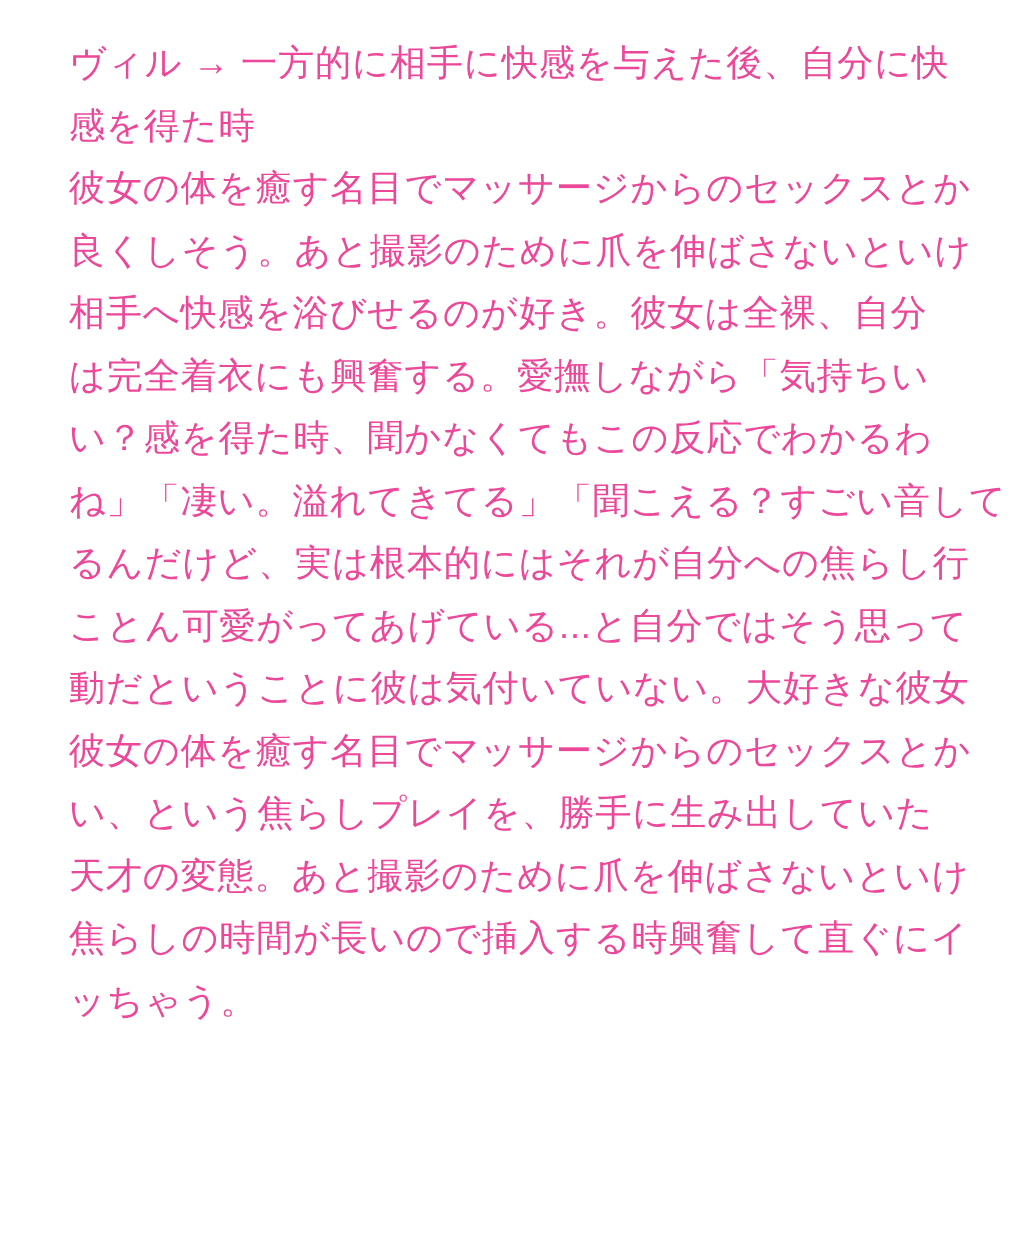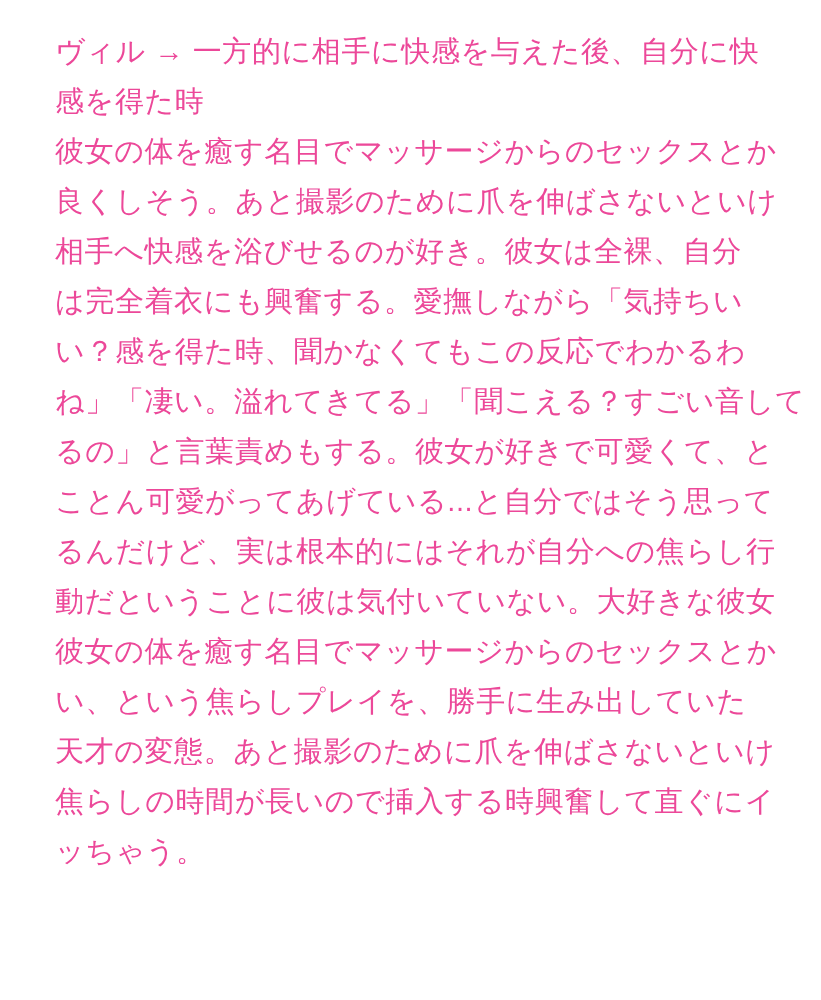--- a/index.html
+++ b/index.html
@@ -34,22 +34,21 @@
 
 <div class="text-block">
   <div class="text-line">ヴィル → 一方的に相手に快感を与えた後、自分に快</div>
   <div class="text-line">感を得た時</div>
   <div class="text-line">彼女の体を癒す名目でマッサージからのセックスとか</div>
   <div class="text-line">良くしそう。あと撮影のために爪を伸ばさないといけ</div>
   <div class="text-line">相手へ快感を浴びせるのが好き。彼女は全裸、自分</div>
   <div class="text-line">は完全着衣にも興奮する。愛撫しながら「気持ちい</div>
   <div class="text-line">い？感を得た時、聞かなくてもこの反応でわかるわ</div>
   <div class="text-line">ね」「凄い。溢れてきてる」「聞こえる？すごい音して</div>
-  <div class="text-line">るの」と言葉責めもする。彼女が好きで可愛くて、と</div>
+  <div class="text-line">るんだけど、実は根本的にはそれが自分への焦らし行</div>
   <div class="text-line">ことん可愛がってあげている...と自分ではそう思って</div>
-  <div class="text-line">るんだけど、実は根本的にはそれが自分への焦らし行</div>
   <div class="text-line">動だということに彼は気付いていない。大好きな彼女</div>
   <div class="text-line">彼女の体を癒す名目でマッサージからのセックスとか</div>
   <div class="text-line">い、という焦らしプレイを、勝手に生み出していた</div>
   <div class="text-line">天才の変態。あと撮影のために爪を伸ばさないといけ</div>
   <div class="text-line">焦らしの時間が長いので挿入する時興奮して直ぐにイ</div>
   <div class="text-line">ッちゃう。</div>
 </div>
 
 </body></html>

